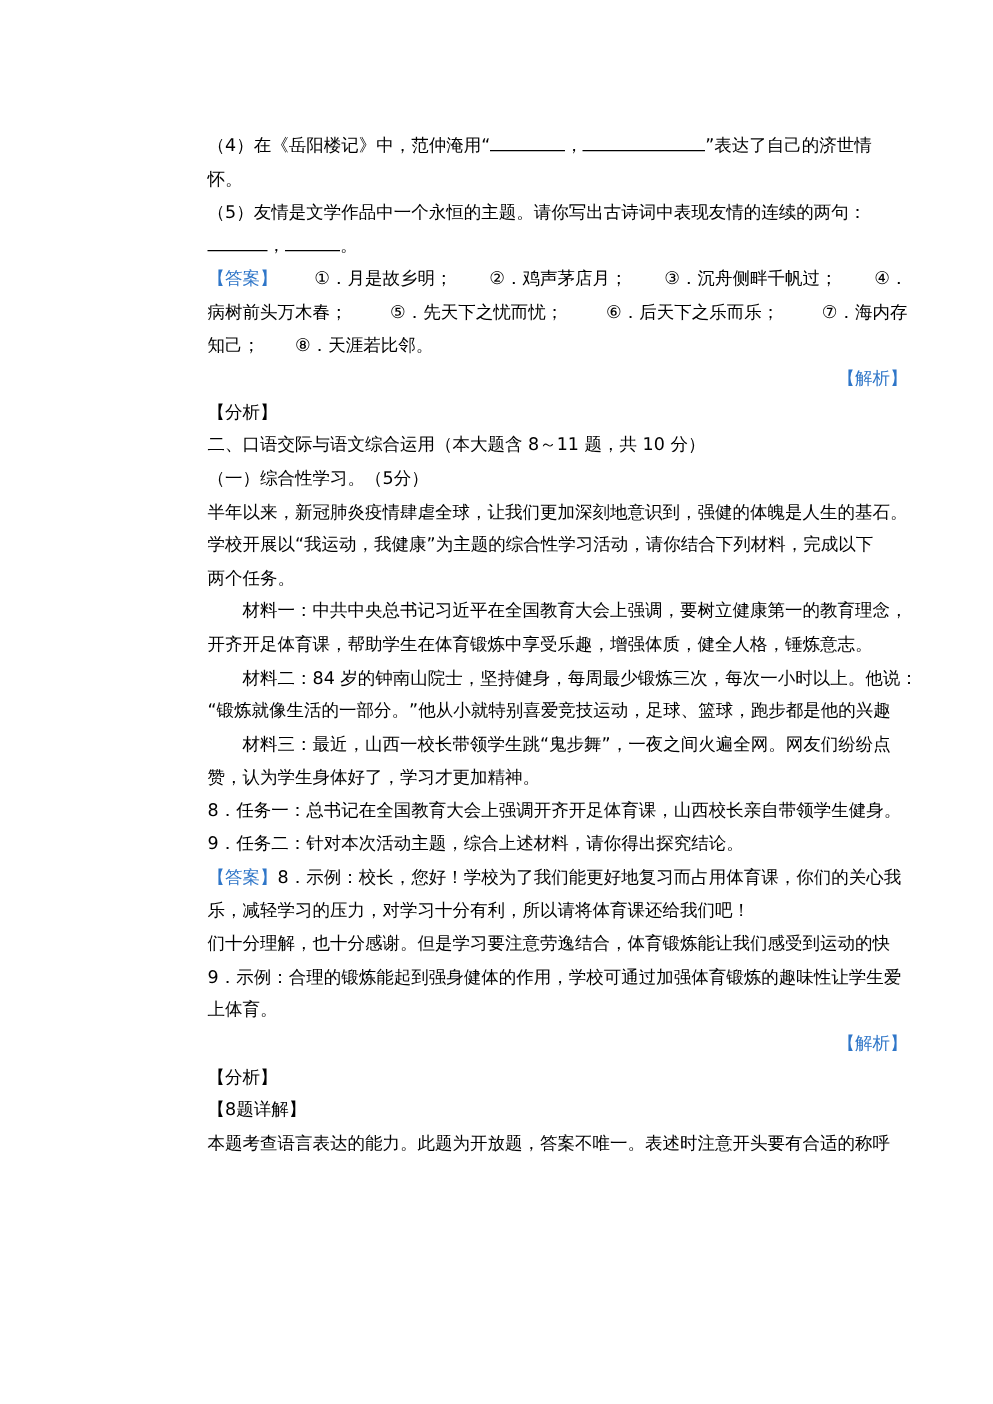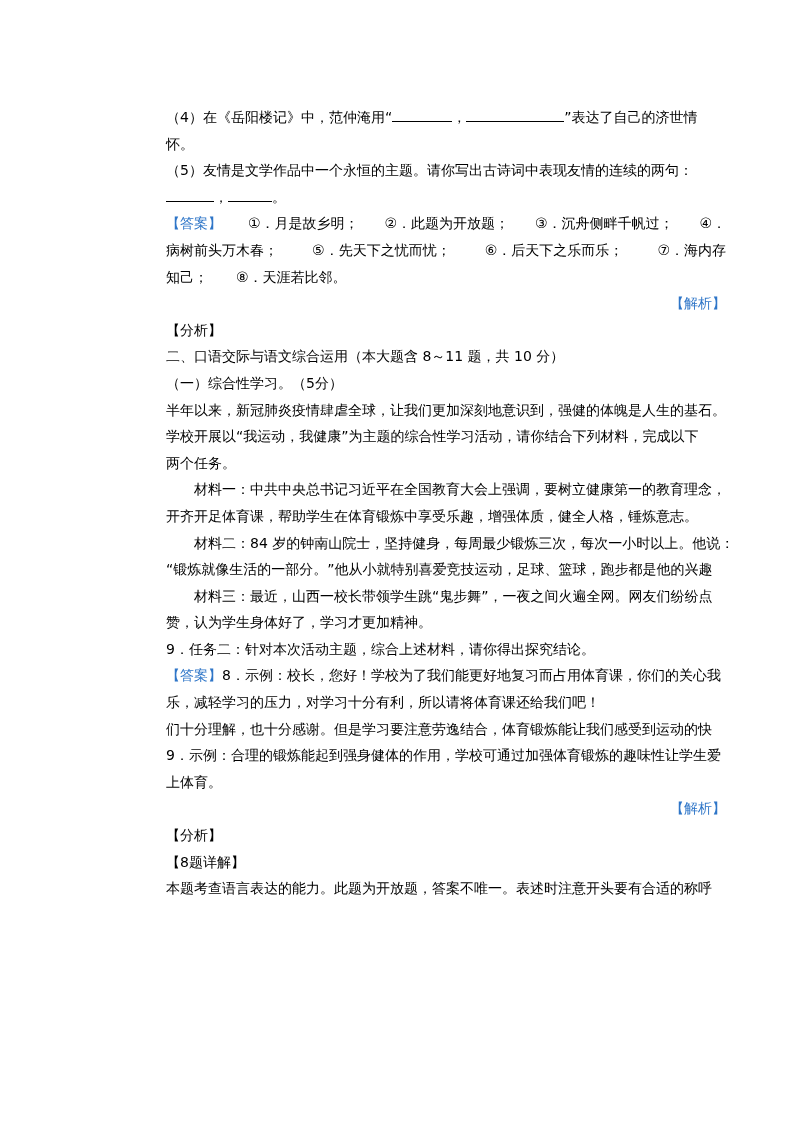--- a/index.html
+++ b/index.html
@@ -23,21 +23,21 @@
   <div class="line">怀。</div>
 
   <div class="line">（5）友情是文学作品中一个永恒的主题。请你写出古诗词中表现友情的连续的两句：</div>
   <div class="line">
     <span class="blank" style="width:48px"></span><span>，</span><span class="blank" style="width:44px"></span><span>。</span>
   </div>
 
   <div class="line justify">
     <span class="blue">【答案】</span>
     <span>①．月是故乡明；</span>
-    <span>②．此题为开放题；</span>
+    <span>②．鸡声茅店月；</span>
     <span>③．沉舟侧畔千帆过；</span>
     <span>④．</span>
   </div>
   <div class="line justify">
     <span>病树前头万木春；</span>
     <span>⑤．先天下之忧而忧；</span>
     <span>⑥．后天下之乐而乐；</span>
     <span>⑦．海内存</span>
   </div>
   <div class="line">
@@ -56,20 +56,21 @@
 
   <div class="line indent">材料一：中共中央总书记习近平在全国教育大会上强调，要树立健康第一的教育理念，</div>
   <div class="line">开齐开足体育课，帮助学生在体育锻炼中享受乐趣，增强体质，健全人格，锤炼意志。</div>
 
   <div class="line indent">材料二：84 岁的钟南山院士，坚持健身，每周最少锻炼三次，每次一小时以上。他说：</div>
   <div class="line">“锻炼就像生活的一部分。”他从小就特别喜爱竞技运动，足球、篮球，跑步都是他的兴趣</div>
 
   <div class="line indent">材料三：最近，山西一校长带领学生跳“鬼步舞”，一夜之间火遍全网。网友们纷纷点</div>
   <div class="line">赞，认为学生身体好了，学习才更加精神。</div>
 
+  <div class="line">8．任务一：总书记在全国教育大会上强调开齐开足体育课，山西校长亲自带领学生健身。</div>
   <div class="line">9．任务二：针对本次活动主题，综合上述材料，请你得出探究结论。</div>
 
   <div class="line">
     <span class="blue">【答案】</span><span>8．示例：校长，您好！学校为了我们能更好地复习而占用体育课，你们的关心我</span>
   </div>
   <div class="line">乐，减轻学习的压力，对学习十分有利，所以请将体育课还给我们吧！</div>
   <div class="line">们十分理解，也十分感谢。但是学习要注意劳逸结合，体育锻炼能让我们感受到运动的快</div>
   <div class="line">9．示例：合理的锻炼能起到强身健体的作用，学校可通过加强体育锻炼的趣味性让学生爱</div>
   <div class="line">上体育。</div>
 

